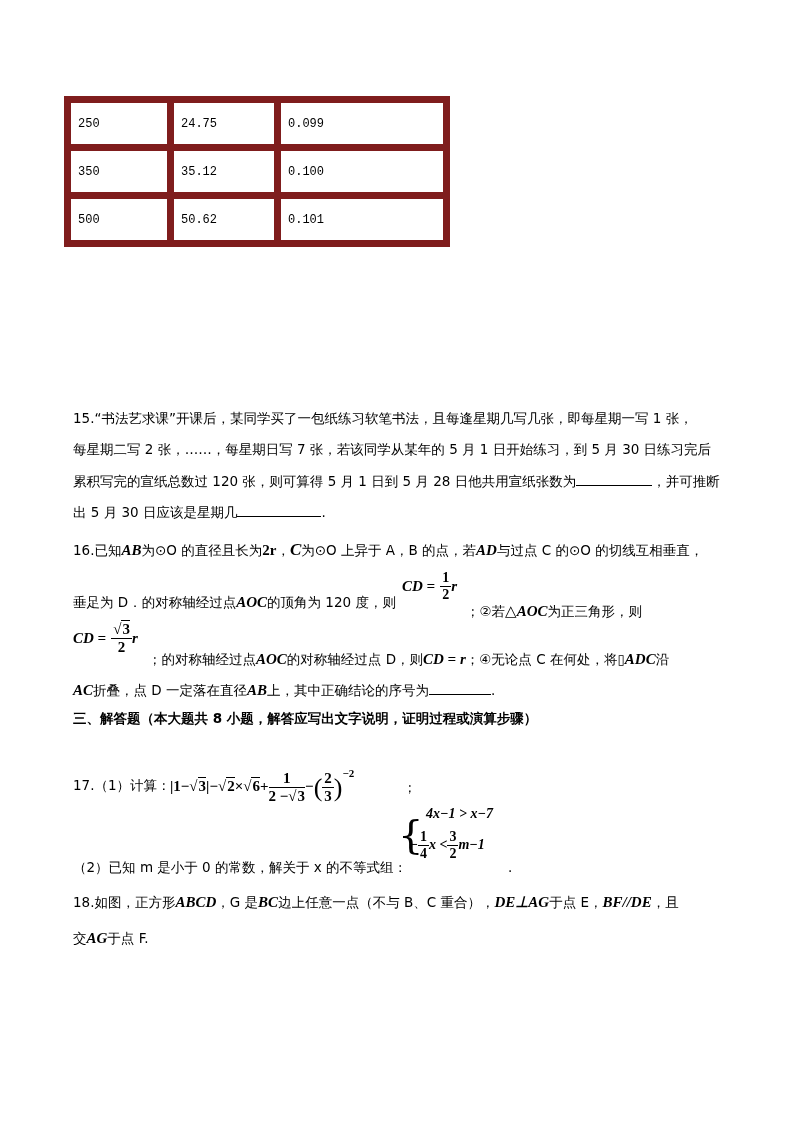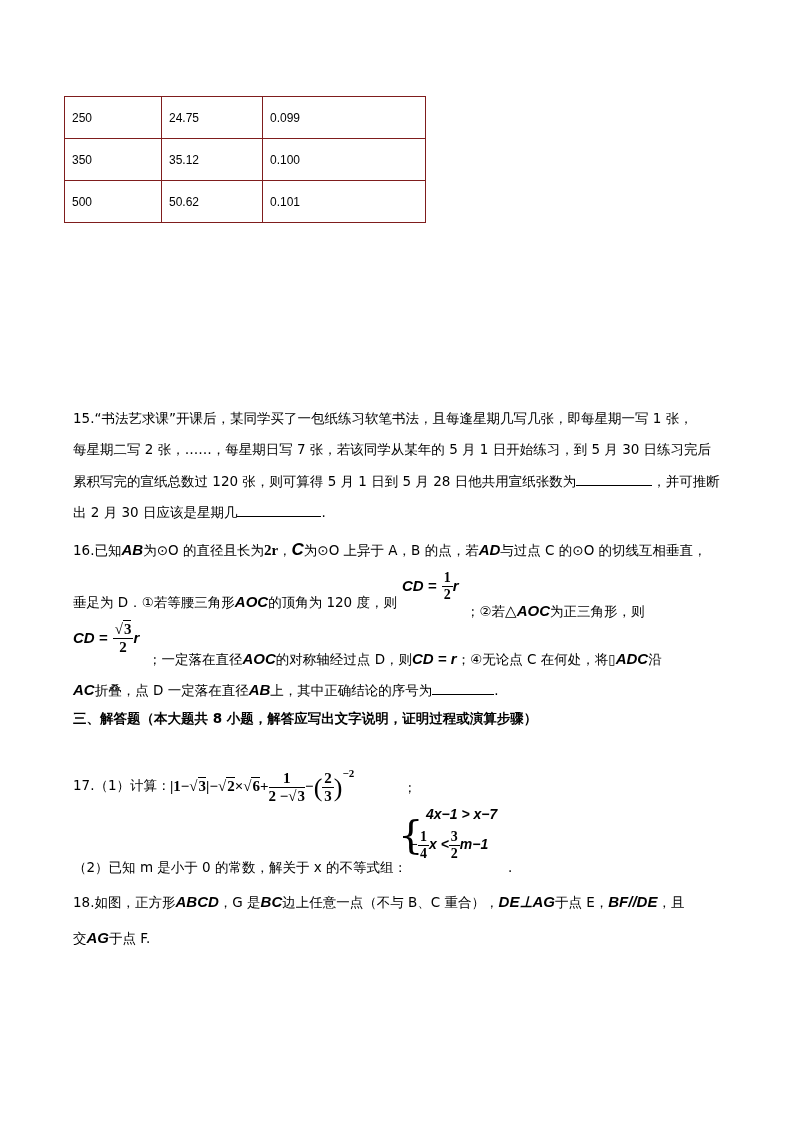--- a/index.html
+++ b/index.html
@@ -1,25 +1,25 @@
 <!DOCTYPE html>
 <html><head>
 <meta charset="utf-8">
 <style>
   html, body { margin:0; padding:0; background:#ffffff; }
   body { width:794px; height:1123px; position:relative; overflow:hidden;
          font-family:"DejaVu Sans", sans-serif; color:#000; }
   .abs { position:absolute; }
   .txt { font-size:13.5px; white-space:nowrap; line-height:18px; }
-  .m { font-family:Liberation Sans, sans-serif; font-weight:bold; font-style:italic; font-size:15px; }
+  .m { font-family:Liberation Serif, serif; font-weight:bold; font-style:italic; font-size:15px; }
   .mn { font-family:"Liberation Serif", "DejaVu Serif", serif; font-weight:bold; font-size:15px; }
   .blank { display:inline-block; border-bottom:1px solid #000; height:14px; vertical-align:baseline; }
   table.data { position:absolute; left:64px; top:96px; border-collapse:collapse; }
-  table.data td { border:1px solid #7f1d1d; height:41px; padding:0 4px 0 7px;
-                  font-family:Liberation Sans, sans-serif; font-size:12px; vertical-align:middle; }
+  table.data td { border:7px solid #7f1d1d; height:41px; padding:0 4px 0 7px;
+                  font-family:Liberation Mono, monospace; font-size:12px; vertical-align:middle; }
   .frac { display:inline-block; vertical-align:middle; text-align:center; line-height:1; }
   .frac > span { display:block; }
   .frac .top { border-bottom:1.5px solid #000; padding:0 2px 1px; }
   .frac .bot { padding-top:1px; }
   .sqrt { border-top:1.5px solid #000; padding-left:1px; }
   .bold-h { font-weight:bold; font-size:13.5px; }
 </style>
 </head>
 <body>
 
@@ -42,44 +42,44 @@
     </tr>
   </tbody>
 </table>
 
 <div class="abs txt" style="left:73px; top:409px;">15.“书法艺求课”开课后，某同学买了一包纸练习软笔书法，且每逢星期几写几张，即每星期一写 1 张，</div>
 <div class="abs txt" style="left:73px; top:440px;">每星期二写 2 张，……，每星期日写 7 张，若该同学从某年的 5 月 1 日开始练习，到 5 月 30 日练习完后</div>
 <div class="abs txt" style="left:73px; top:471px;">
   <span>累积写完的宣纸总数过 120 张，则可算得 5 月 1 日到 5 月 28 日他共用宣纸张数为</span><span class="blank" style="width:76px"></span><span>，并可推断</span>
 </div>
 <div class="abs txt" style="left:73px; top:502px;">
-  <span>出 2 月 30 日应该是星期几</span><span class="blank" style="width:84px"></span><span>.</span>
+  <span>出 5 月 30 日应该是星期几</span><span class="blank" style="width:84px"></span><span>.</span>
 </div>
 
 <div class="abs txt" style="left:73px; top:541px;">
   <span>16.已知</span><span class="m">AB</span><span>为⊙O 的直径且长为</span><span class="mn">2r</span><span>，</span><span class="m" style="font-size:17px">C</span><span>为⊙O 上异于 A，B 的点，若</span><span class="m">AD</span><span>与过点 C 的⊙O 的切线互相垂直，</span>
 </div>
 
 <div class="abs txt" style="left:73px; top:593px;">
-  <span>垂足为 D．①若等腰三角形</span><span class="m">AOC</span><span>的顶角为 120 度，则</span>
+  <span>垂足为 D．的对称轴经过点</span><span class="m">AOC</span><span>的顶角为 120 度，则</span>
 </div>
 <div class="abs" style="left:402px; top:571px;">
   <span class="m">CD =</span>
   <span class="frac mn" style="font-size:14px"><span class="top">1</span><span class="bot">2</span></span><span class="m">r</span>
 </div>
 <div class="abs txt" style="left:466px; top:602px;">
   <span>；②若</span><span style="font-size:15px">△</span><span class="m">AOC</span><span>为正三角形，则</span>
 </div>
 
 <div class="abs" style="left:73px; top:622px;">
   <span class="m">CD =</span>
   <span class="frac mn" style="font-size:15px"><span class="top">√<span class="sqrt">3</span></span><span class="bot">2</span></span><span class="m">r</span>
 </div>
 <div class="abs txt" style="left:148px; top:650px;">
-  <span>；一定落在直径</span><span class="m">AOC</span><span>的对称轴经过点 D，则</span><span class="m">CD = r</span><span>；④无论点 C 在何处，将</span><span>▯</span><span class="m">ADC</span><span>沿</span>
+  <span>；的对称轴经过点</span><span class="m">AOC</span><span>的对称轴经过点 D，则</span><span class="m">CD = r</span><span>；④无论点 C 在何处，将</span><span>▯</span><span class="m">ADC</span><span>沿</span>
 </div>
 <div class="abs txt" style="left:73px; top:680px;">
   <span class="m">AC</span><span>折叠，点 D 一定落在直径</span><span class="m">AB</span><span>上，其中正确结论的序号为</span><span class="blank" style="width:62px"></span><span>.</span>
 </div>
 
 <div class="abs txt bold-h" style="left:73px; top:709px;">三、解答题（本大题共 8 小题，解答应写出文字说明，证明过程或演算步骤）</div>
 
 <div class="abs txt" style="left:73px; top:776px;">17.（1）计算：</div>
 <div class="abs mn" style="left:170px; top:771px; font-size:15px; white-space:nowrap;">
   <span>|1−</span>√<span class="sqrt">3</span><span>|−</span>√<span class="sqrt">2</span><span>×</span>√<span class="sqrt">6</span><span>+</span><span class="frac"><span class="top">1</span><span class="bot"><span>2 −</span>√<span class="sqrt">3</span></span></span><span>−</span><span style="font-size:26px; font-weight:normal; vertical-align:middle;">(</span><span class="frac"><span class="top">2</span><span class="bot">3</span></span><span style="font-size:26px; font-weight:normal; vertical-align:middle;">)</span><sup style="font-size:11px; position:relative; top:-8px;">−2</sup>

